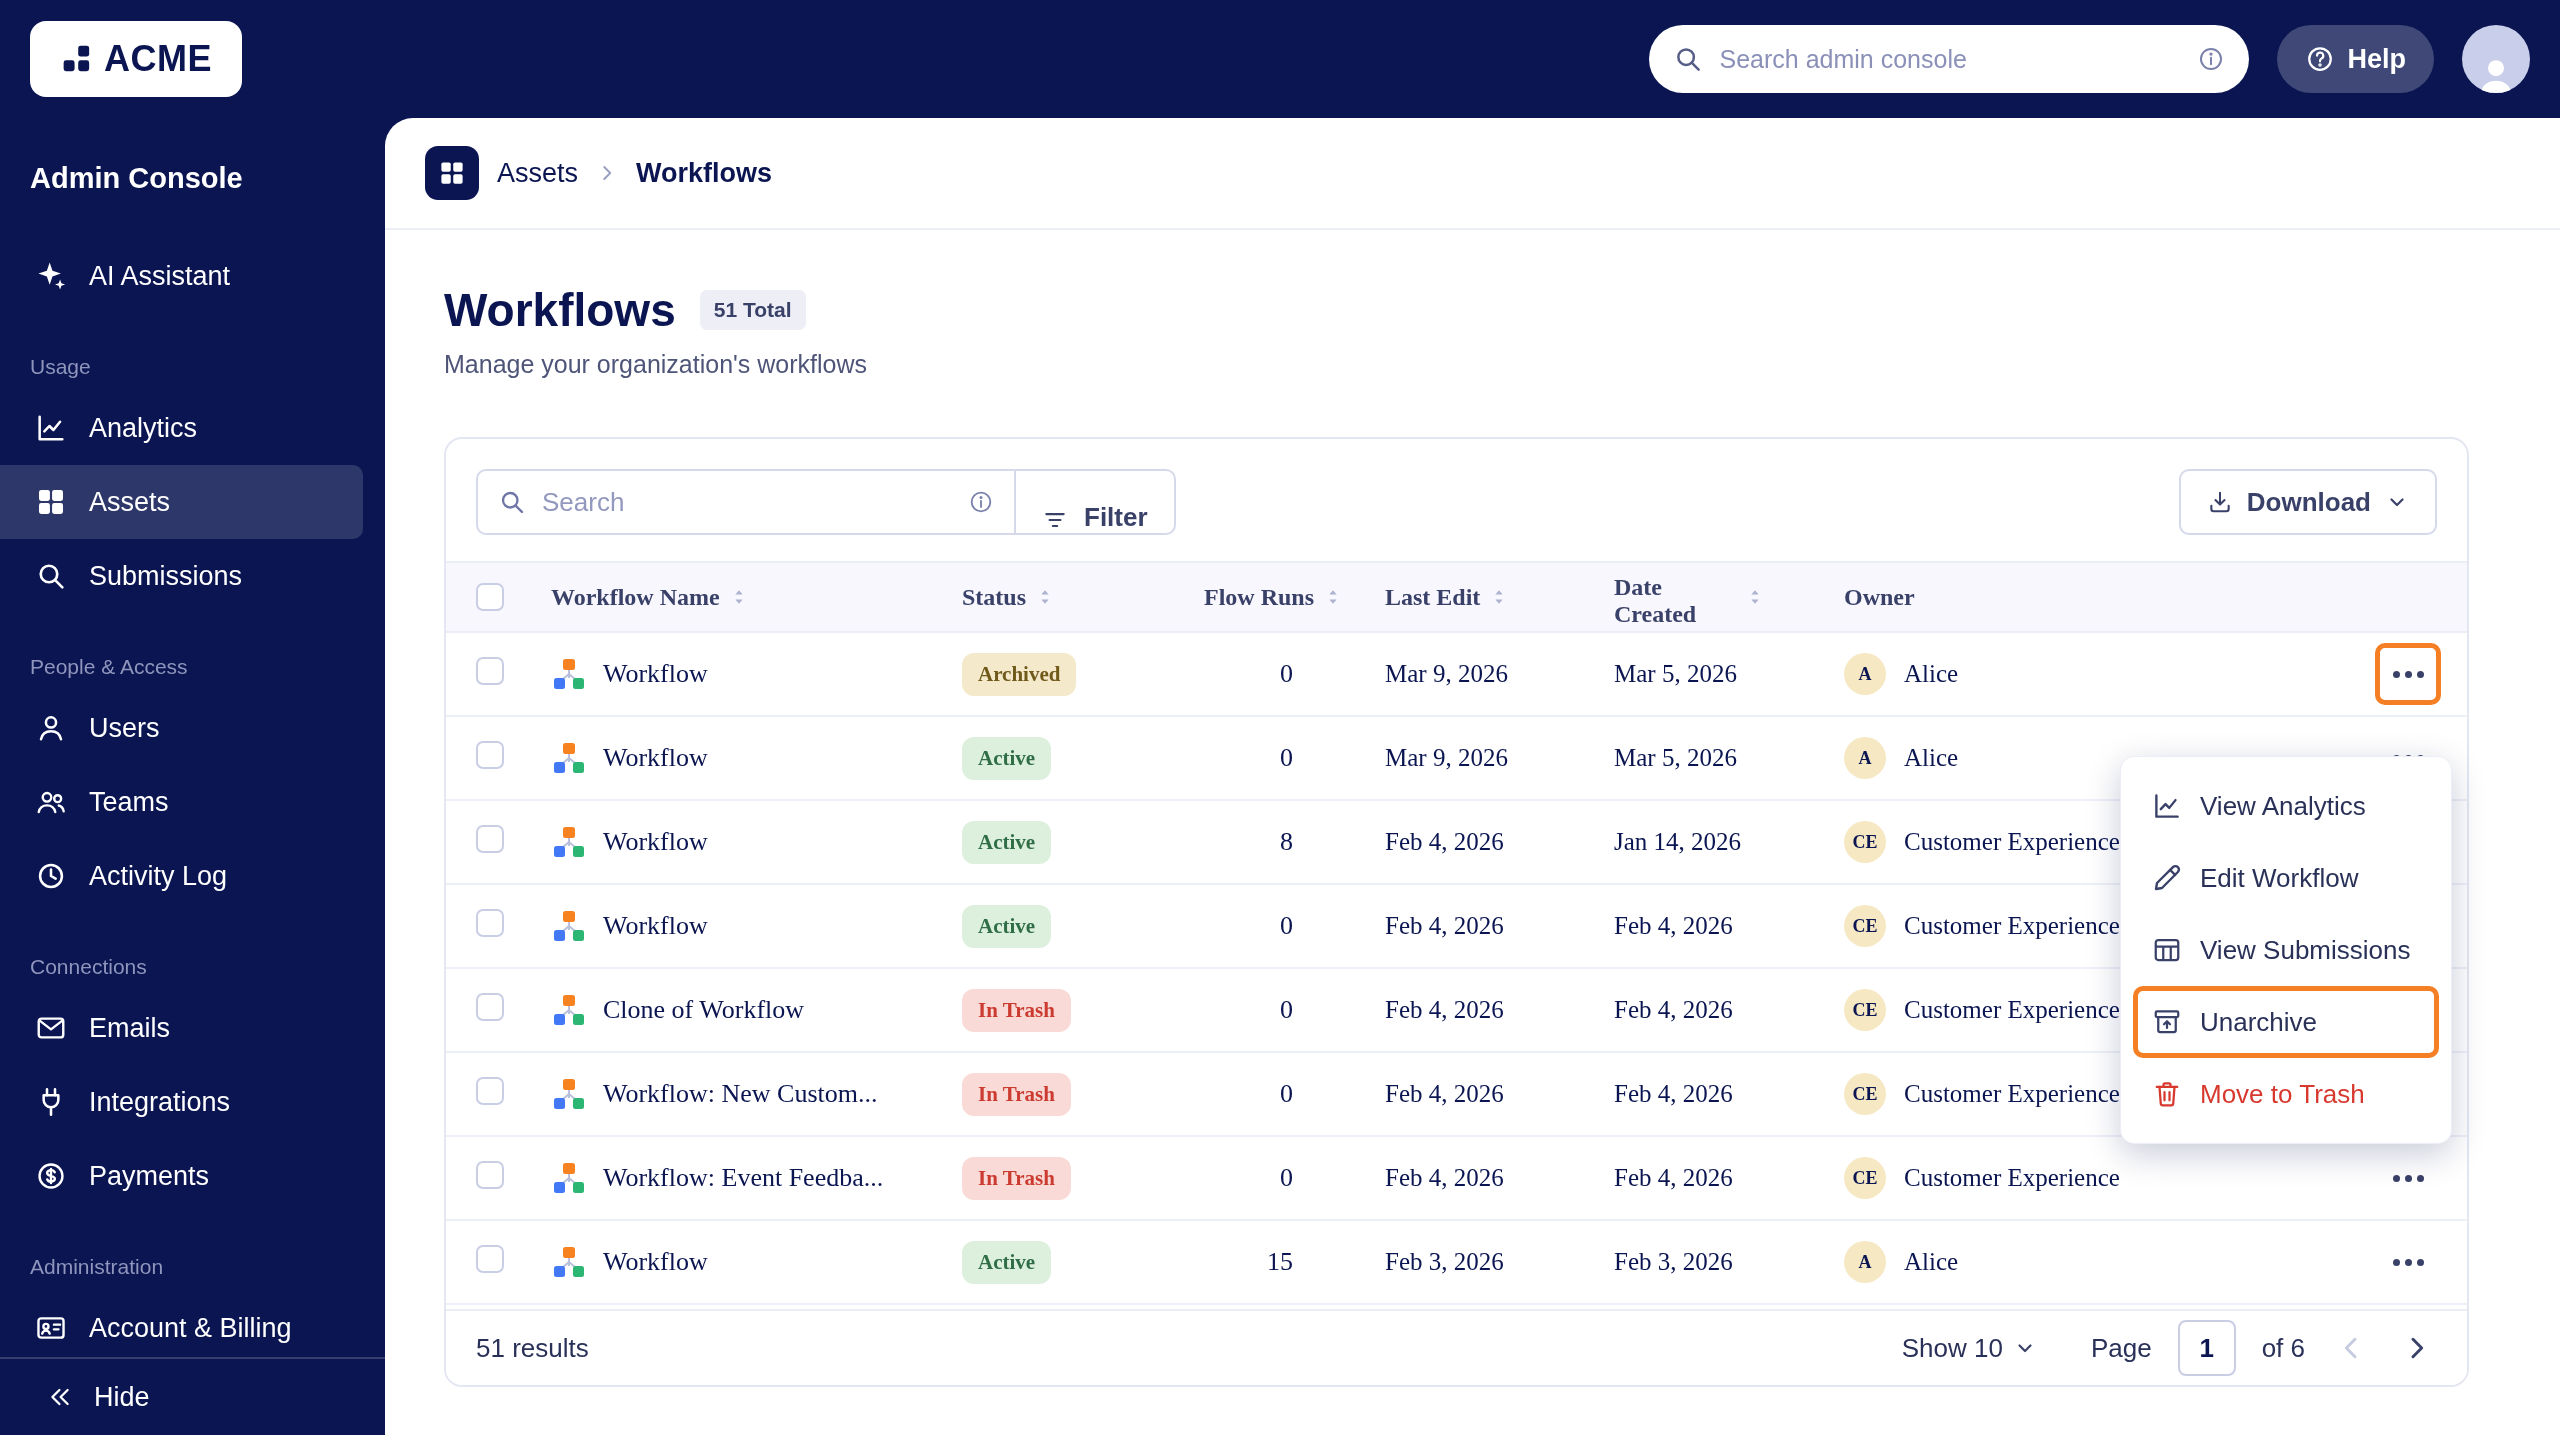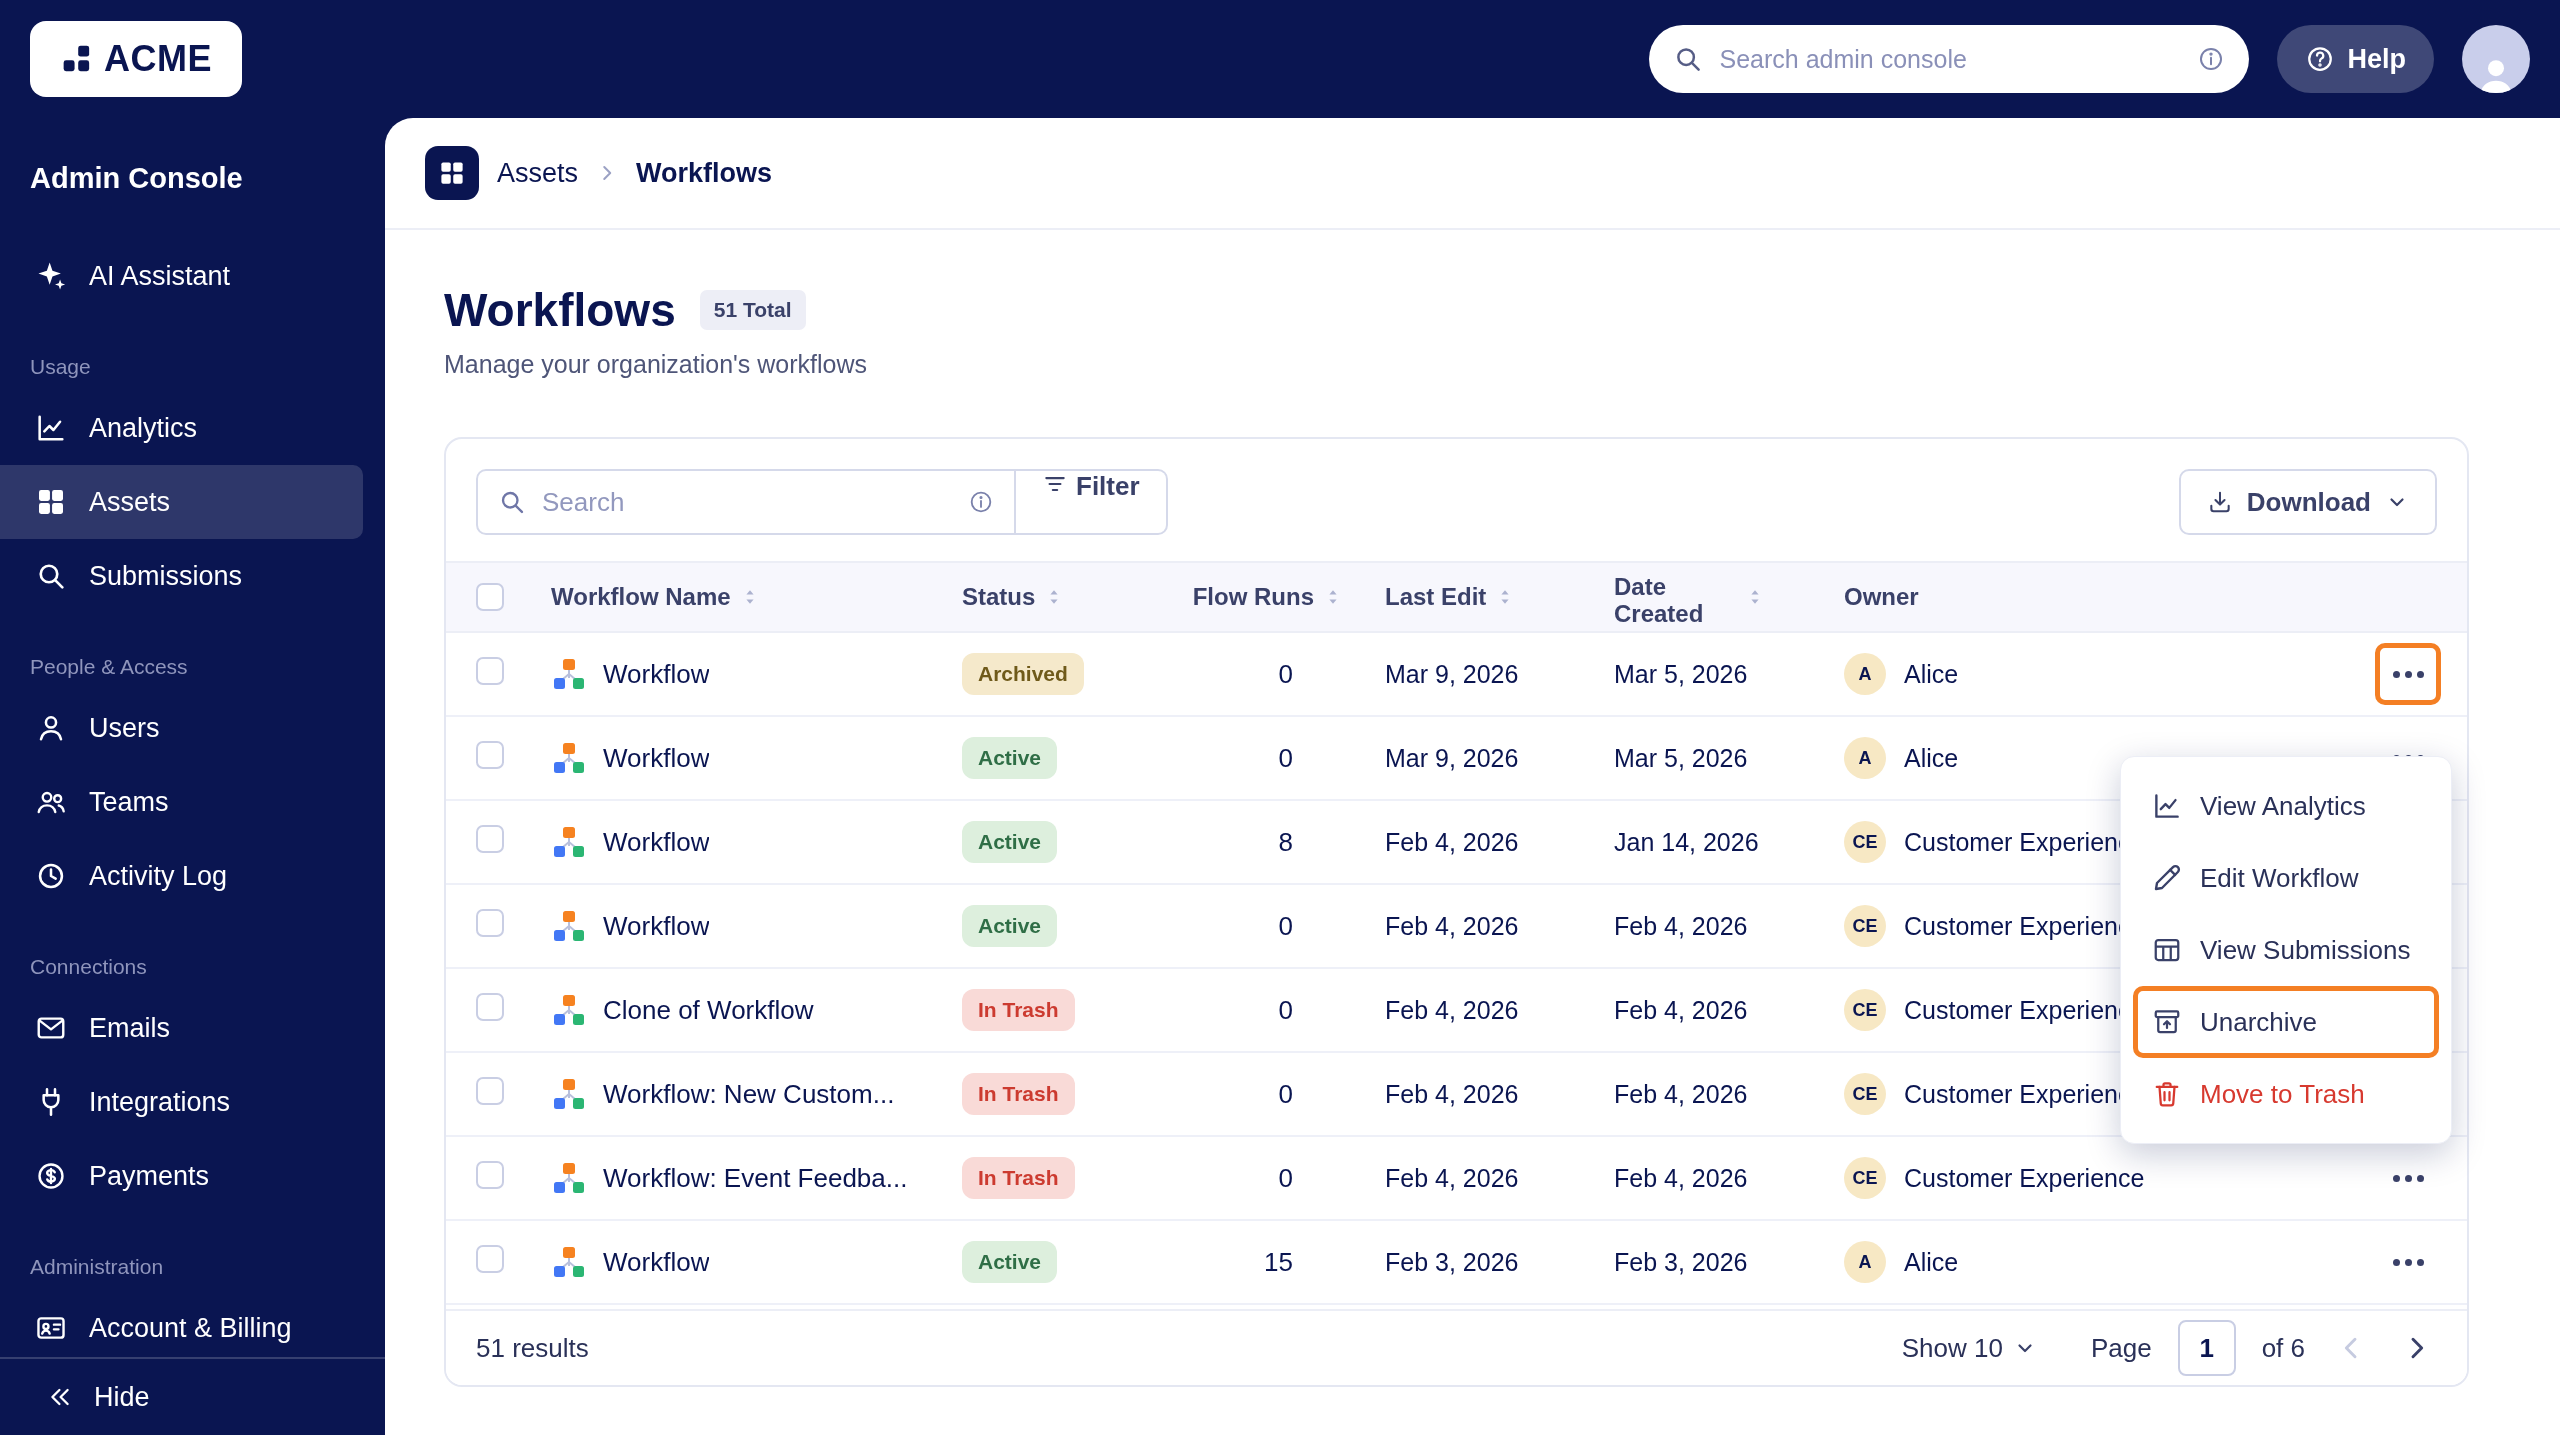--- a/index.html
+++ b/index.html
@@ -56,27 +56,27 @@
 
   
   .card{margin-top:58px;height:950px;border:2px solid #E4E7F2;border-radius:18px;display:flex;flex-direction:column;overflow:hidden;background:#fff;}
   .card-toolbar{display:flex;align-items:center;padding:30px 30px 26px;flex-shrink:0;}
   .search-group{display:flex;}
   .tbl-search{width:540px;height:66px;border:2px solid #D5D9EA;border-radius:10px 0 0 10px;display:flex;align-items:center;gap:14px;padding:0 20px;}
   .s-icon{width:28px;height:28px;color:#6F76A7;flex-shrink:0;}
   .tbl-search input{flex:1;border:none;outline:none;font-family:inherit;font-size:26px;color:var(--navy);min-width:0;}
   .tbl-search input::placeholder{color:#9298BE;}
   .i-icon{width:26px;height:26px;color:#7A81AB;flex-shrink:0;cursor:pointer;}
-  .filter-btn{height:66px;padding:0 26px;border:2px solid #D5D9EA;border-left:none;border-radius:0 10px 10px 0;background:#fff;display:flex;align-items:flex-start;gap:8px;font-size:26px;font-weight:600;color:#3A4169;font-family:inherit;cursor:pointer;}
+  .filter-btn{height:66px;padding:0 26px;border:2px solid #D5D9EA;border-left:none;border-radius:0 10px 10px 0;background:#fff;display:flex;align-items:flex-end;gap:16px;font-size:26px;font-weight:600;color:#3A4169;font-family:inherit;cursor:pointer;}
   .f-icon,.d-icon{width:26px;height:26px;color:#3A4169;flex-shrink:0;}
   .download-btn{margin-left:auto;height:66px;padding:0 26px;border:2px solid #D5D9EA;border-radius:10px;background:#fff;display:flex;align-items:center;gap:14px;font-size:26px;font-weight:600;color:#3A4169;font-family:inherit;cursor:pointer;}
   .caret{width:24px;height:24px;color:#3A4169;flex-shrink:0;}
 
   
-  .thead,.trow{display:grid;grid-template-columns:105px 411px 227px 196px 229px 230px 502px 1fr;align-items:center;}
+  .thead,.trow{display:grid;grid-template-columns:105px 411px 227px 196px 229px 230px 502px 1fr;align-items:center;font-family:Liberation Serif, serif;}
   .thead{height:72px;background:#F7F7FD;border-top:2px solid #ECEEF6;border-bottom:2px solid #ECEEF6;flex-shrink:0;}
   .hcell{display:flex;align-items:center;gap:9px;font-size:24px;font-weight:700;color:#3A4169;}
   .hc-check{padding-left:30px;}
   .hc-runs{justify-content:flex-end;padding-right:42px;text-align:right;}
   .two-line{max-width:122px;line-height:1.12;margin-top:8px;}
   .sort{width:20px;height:20px;color:#ACB2CF;flex-shrink:0;cursor:pointer;}
   .checkbox{width:28px;height:28px;border:2px solid #C9CEE4;border-radius:7px;background:#fff;display:inline-block;cursor:pointer;}
   .tbody{flex:1;overflow:hidden;}
   .trow{height:84px;border-bottom:2px solid #EEF0F8;background:#fff;}
   .cell{font-size:26px;color:var(--navy);}

